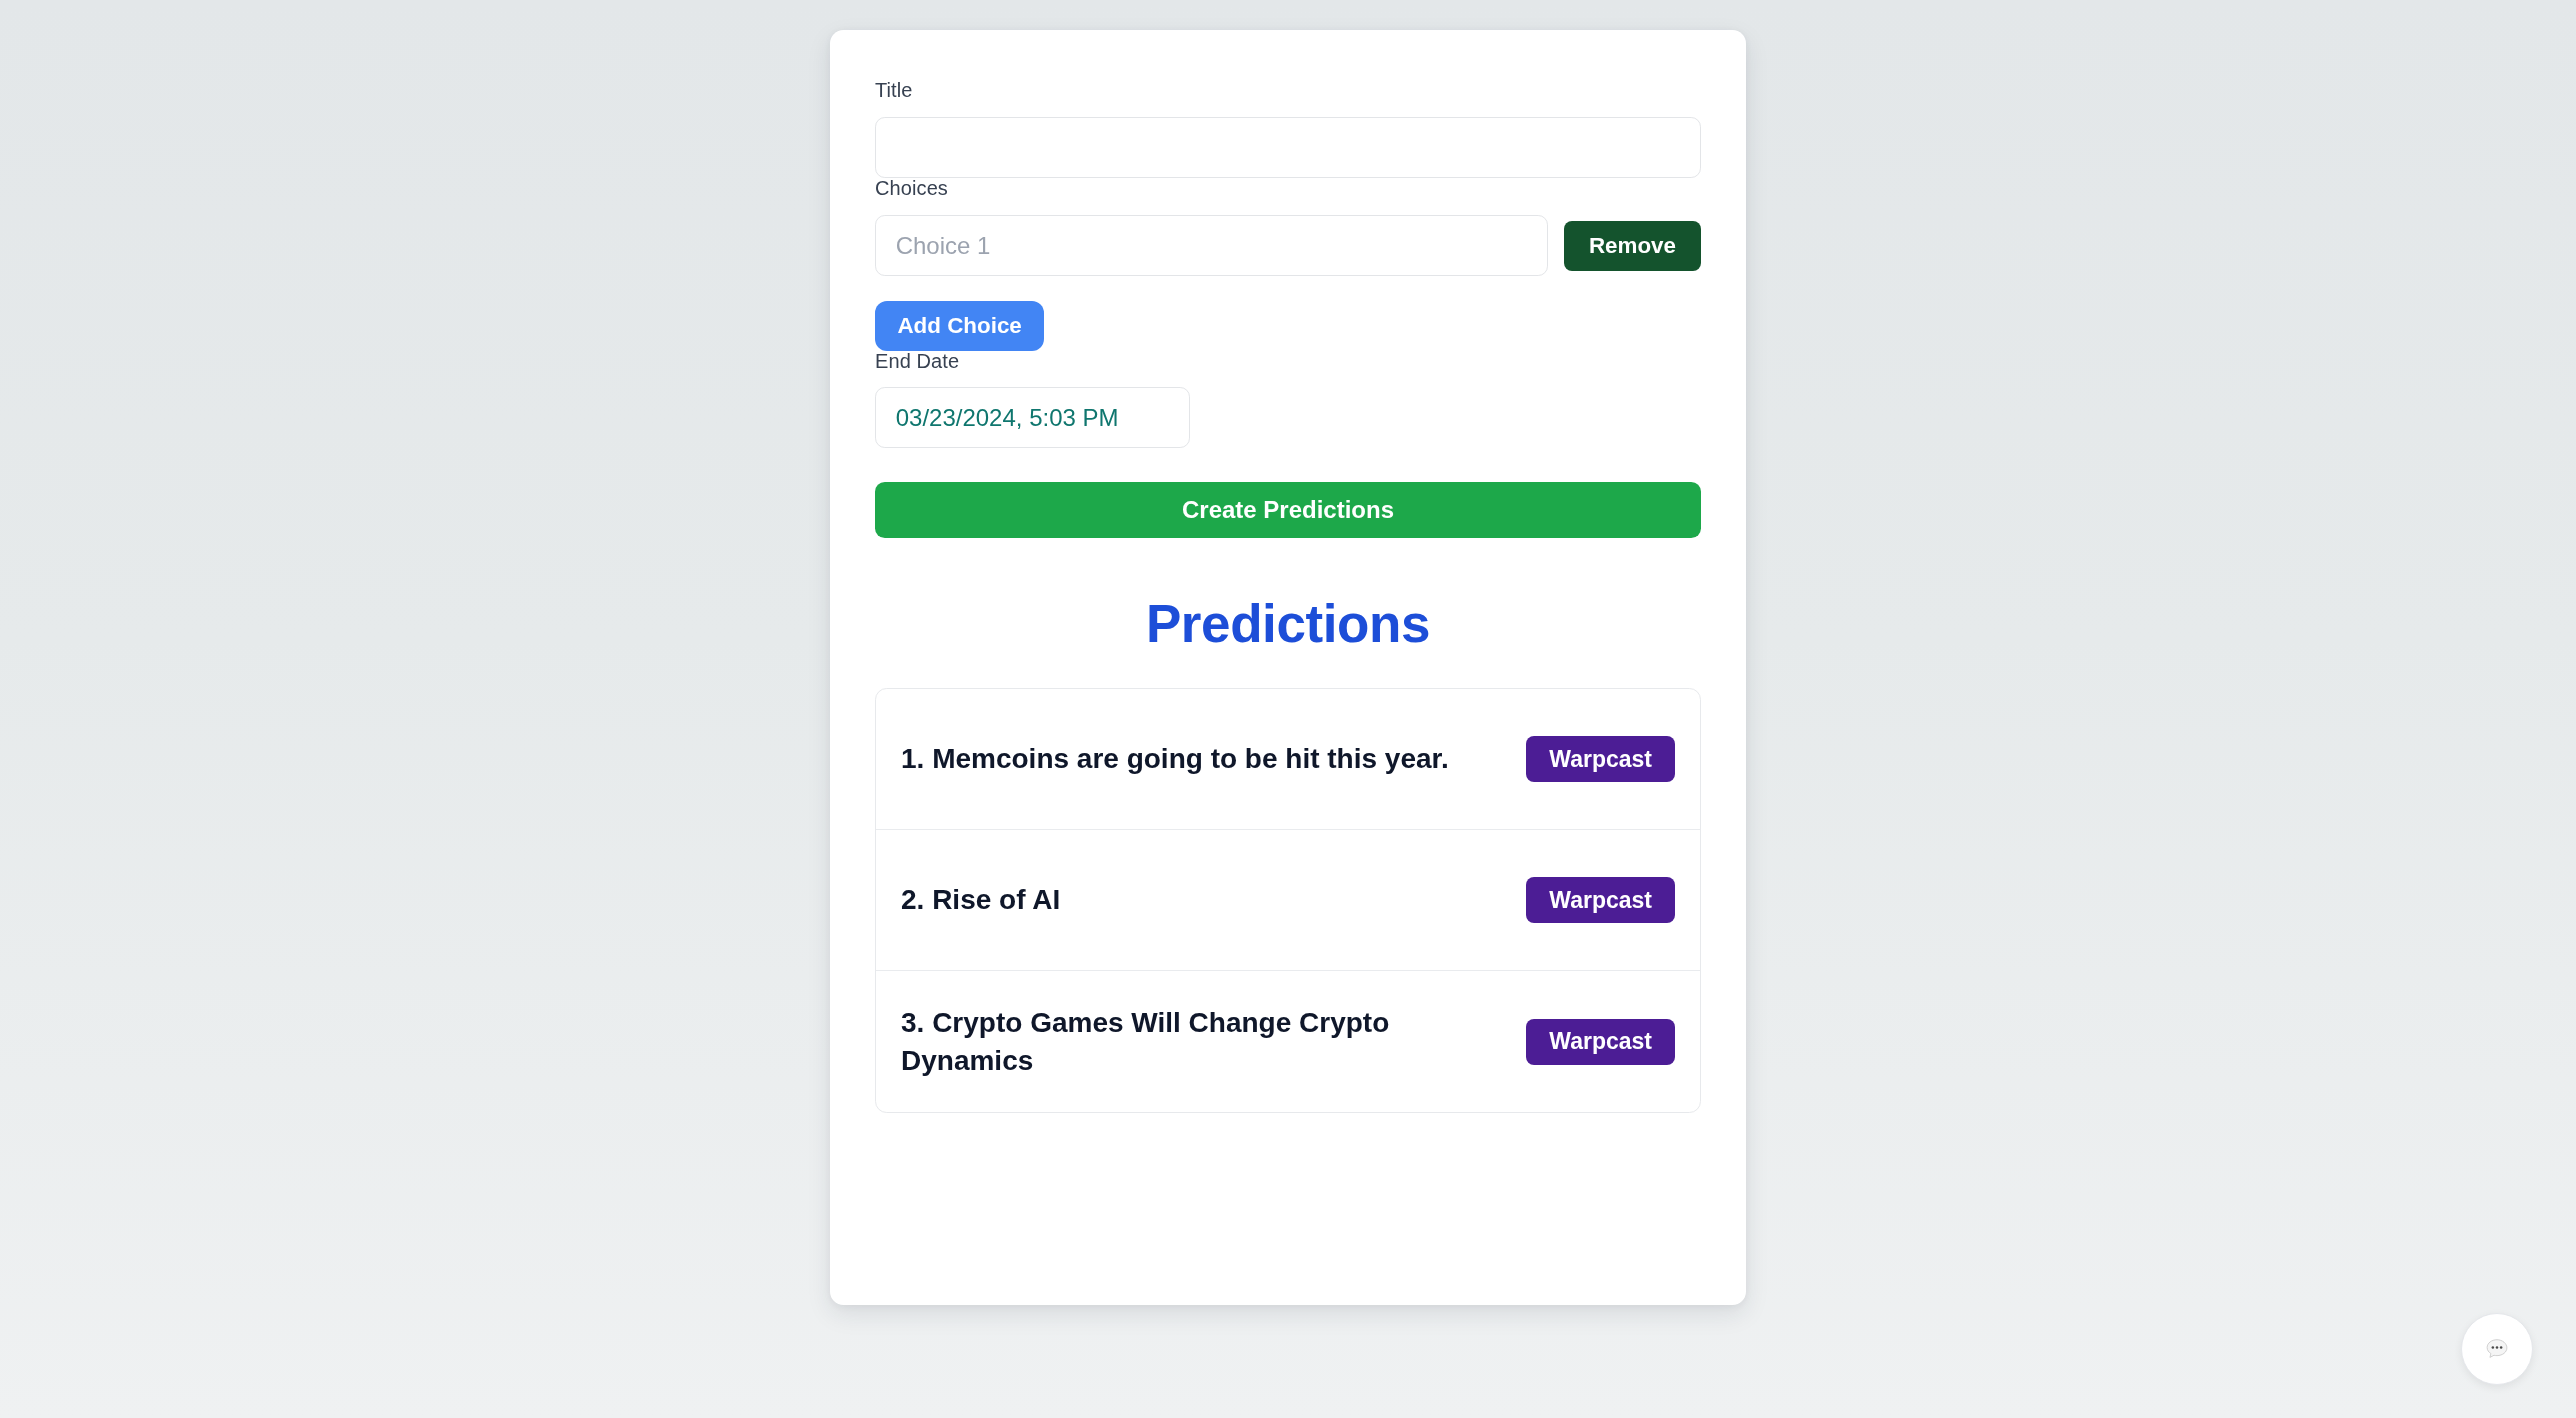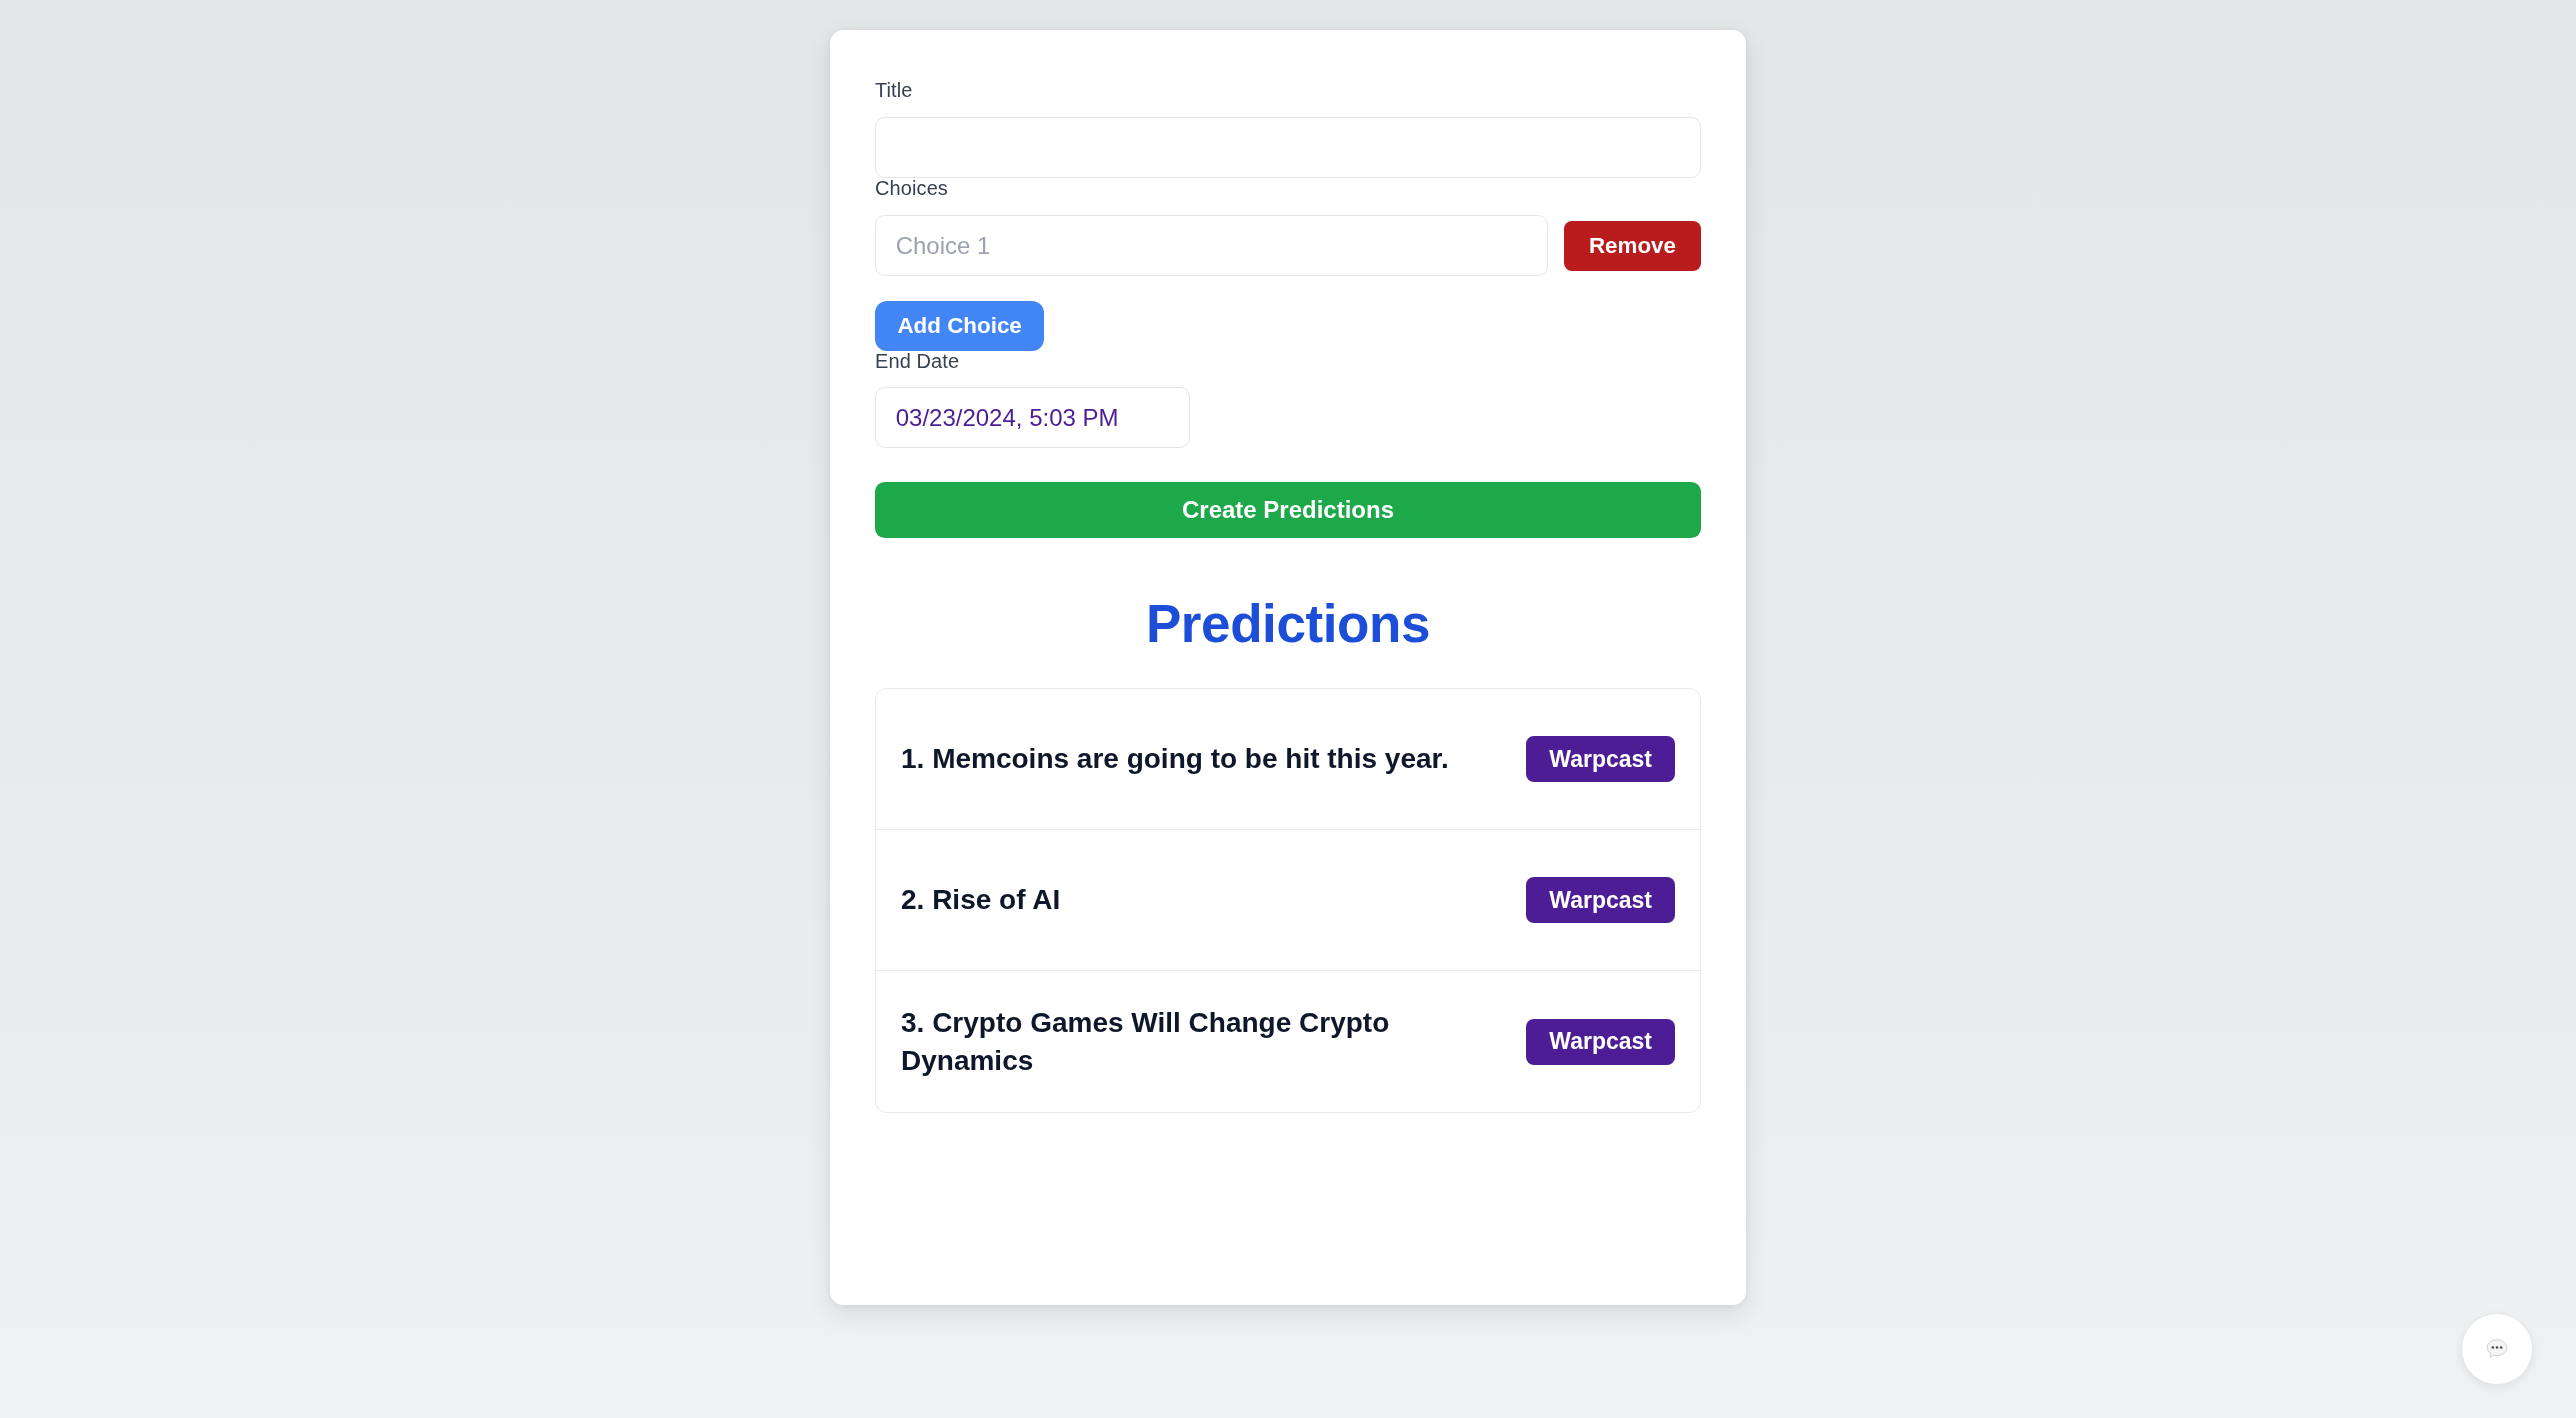--- a/index.html
+++ b/index.html
@@ -42,21 +42,21 @@
   .text-input {
     display: block;
     width: 100%;
     height: 61px;
     margin-top: 17px;
     border: 1.3px solid #e3e5e8;
     border-radius: 9.8px;
     background: #ffffff;
     font-family: "Liberation Sans", sans-serif;
     font-size: 24px;
-    color: #4c1d95;
+    color: #0f766e;
     padding: 0 19.7px;
     outline: none;
   }
   .text-input::placeholder { color: #9ca3af; }
 
   
   .choices-label { margin-top: 47px; }
 
   .choice-row {
     display: flex;
@@ -69,21 +69,21 @@
   .btn {
     font-family: "Liberation Sans", sans-serif;
     font-weight: bold;
     color: #ffffff;
     border: none;
     cursor: pointer;
     white-space: nowrap;
   }
 
   .remove-btn {
-    background: #b91c1c;
+    background: #14532d;
     font-size: 22.4px;
     border-radius: 8px;
     height: 50px;
     padding: 0 25px;
   }
 
   .add-choice-btn {
     background: #4285f4;
     font-size: 22.4px;
     border-radius: 12px;

